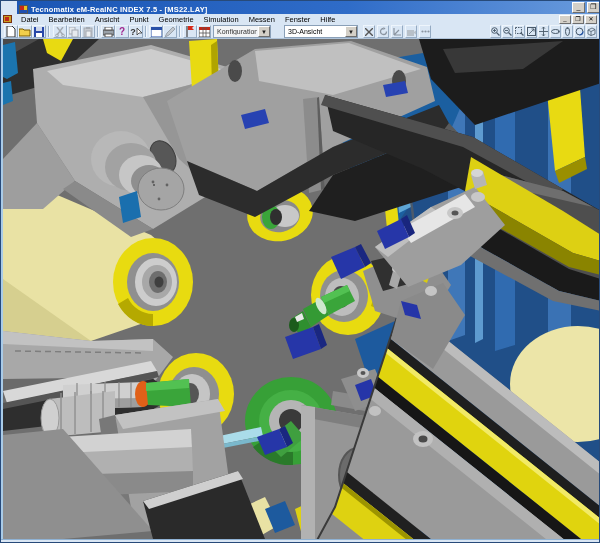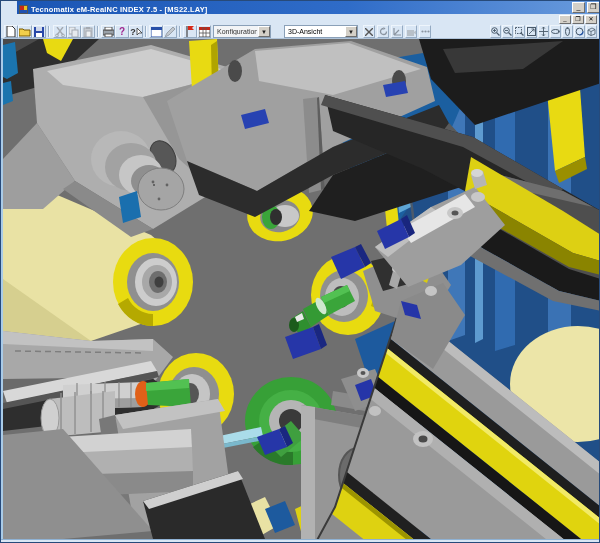--- a/index.html
+++ b/index.html
@@ -55,20 +55,34 @@
       <i style="left:0;top:4px;width:7px;height:3px;background:#2050b0;"></i>
     </span>
     <span class="title">Tecnomatix eM-RealNC INDEX 7.5 - [MS22.LAY]</span>
     <span class="winbtns">
       <span class="wbtn">_</span>
       <span class="wbtn">❐</span>
       <span class="wbtn">✕</span>
     </span>
   </div>
 
+  <div id="menubar">
+    <span class="mdiicon">
+        <i></i>
+      </span>
+    <span class="menuitem">Datei</span>
+    <span class="menuitem">Bearbeiten</span>
+    <span class="menuitem">Ansicht</span>
+    <span class="menuitem">Punkt</span>
+    <span class="menuitem">Geometrie</span>
+    <span class="menuitem">Simulation</span>
+    <span class="menuitem">Messen</span>
+    <span class="menuitem">Fenster</span>
+    <span class="menuitem">Hilfe</span>
+  </div>
   <div class="mdibtns">
     <span class="mdibtn">_</span>
     <span class="mdibtn">❐</span>
     <span class="mdibtn">✕</span>
   </div>
 
   <div id="toolbar">
     <span class="btn" style="left:3px">
       <svg width="10" height="11">
           <path d="M1,0 h5 l3,3 v8 h-8 z" fill="#fff" stroke="#333" stroke-width="1"></path>

